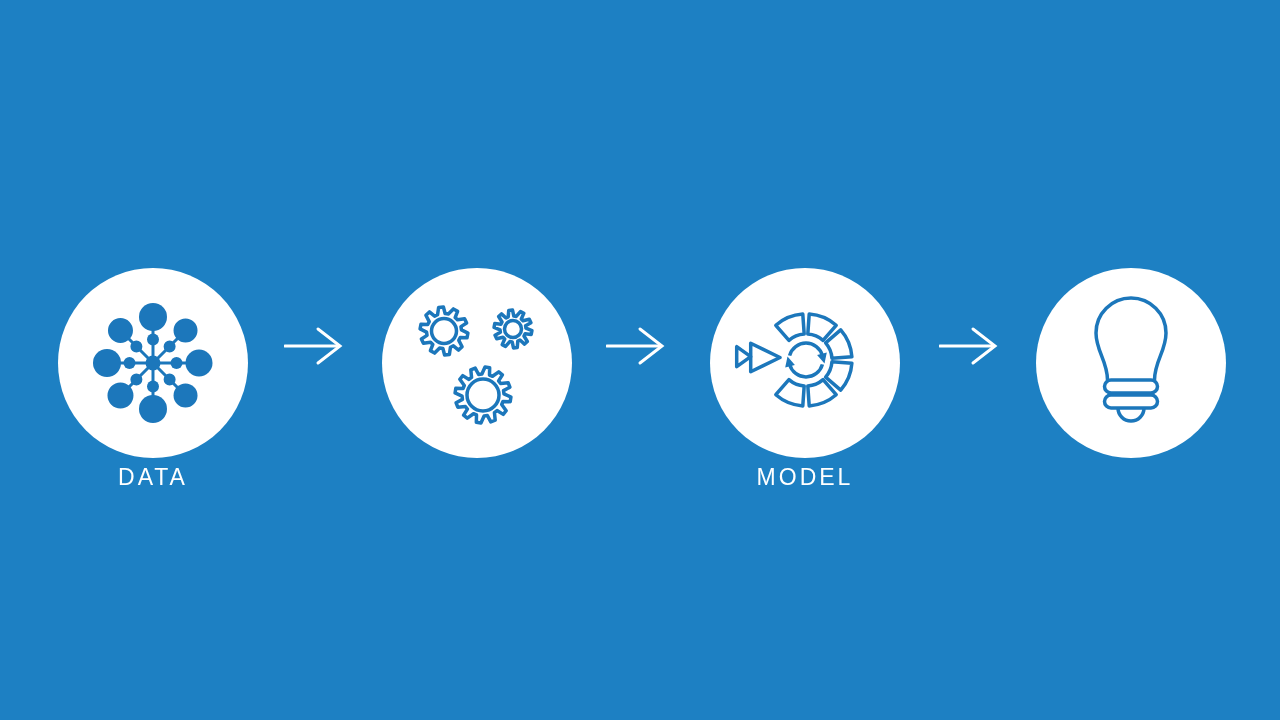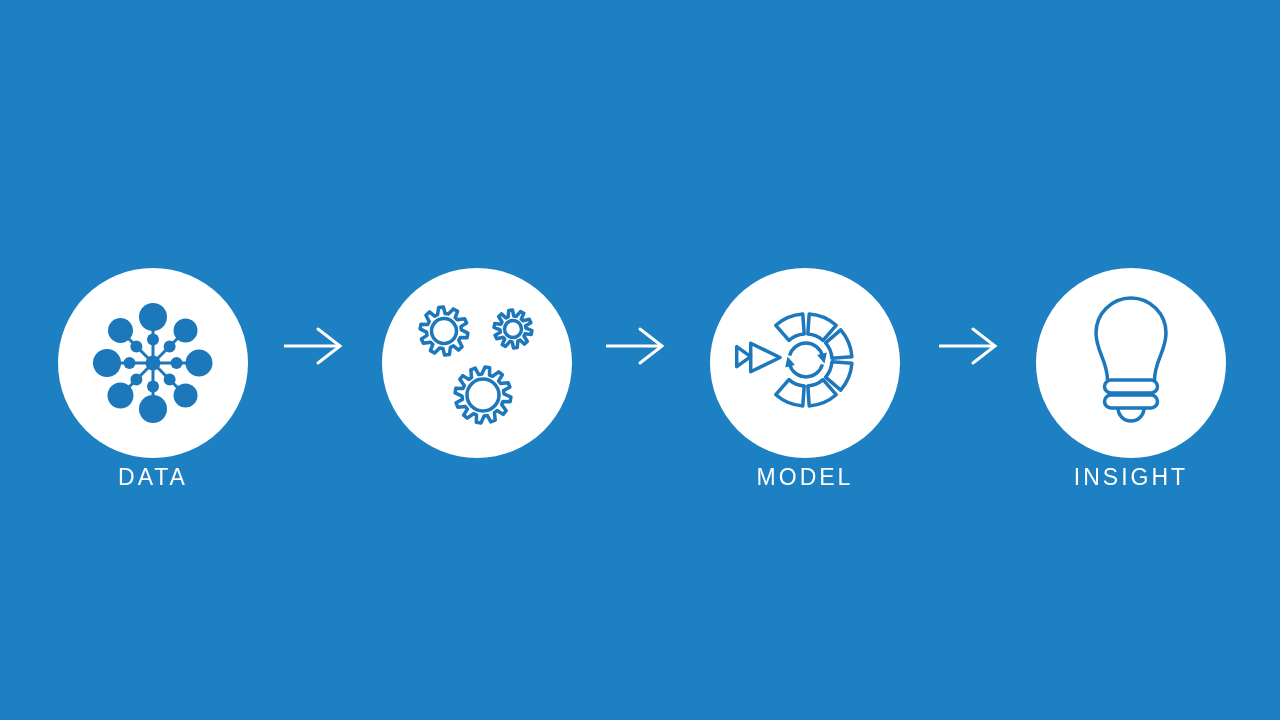--- a/index.html
+++ b/index.html
@@ -166,16 +166,15 @@
   </svg>
 
   <div class="node" style="left:1036px">
     <div class="circle"></div>
     <svg class="icon" width="190" height="190" viewBox="-95 -95 190 190">
       <path class="stroked" d="M -23.5 17 C -23.5 -2 -35 -12 -35 -30 A 35 35 0 1 1 35 -30 C 35 -12 23.5 -2 23.5 17"></path>
       <rect class="stroked" x="-26.5" y="17" width="53" height="13" rx="6.5"></rect>
       <rect class="stroked" x="-26.5" y="32" width="53" height="13" rx="6.5"></rect>
       <path class="stroked" d="M -13 45 A 13 13 0 0 0 13 45"></path>
     </svg>
-    <div class="label">INSIGHT</div>
   </div>
 
 </div>
 
 </body></html>

